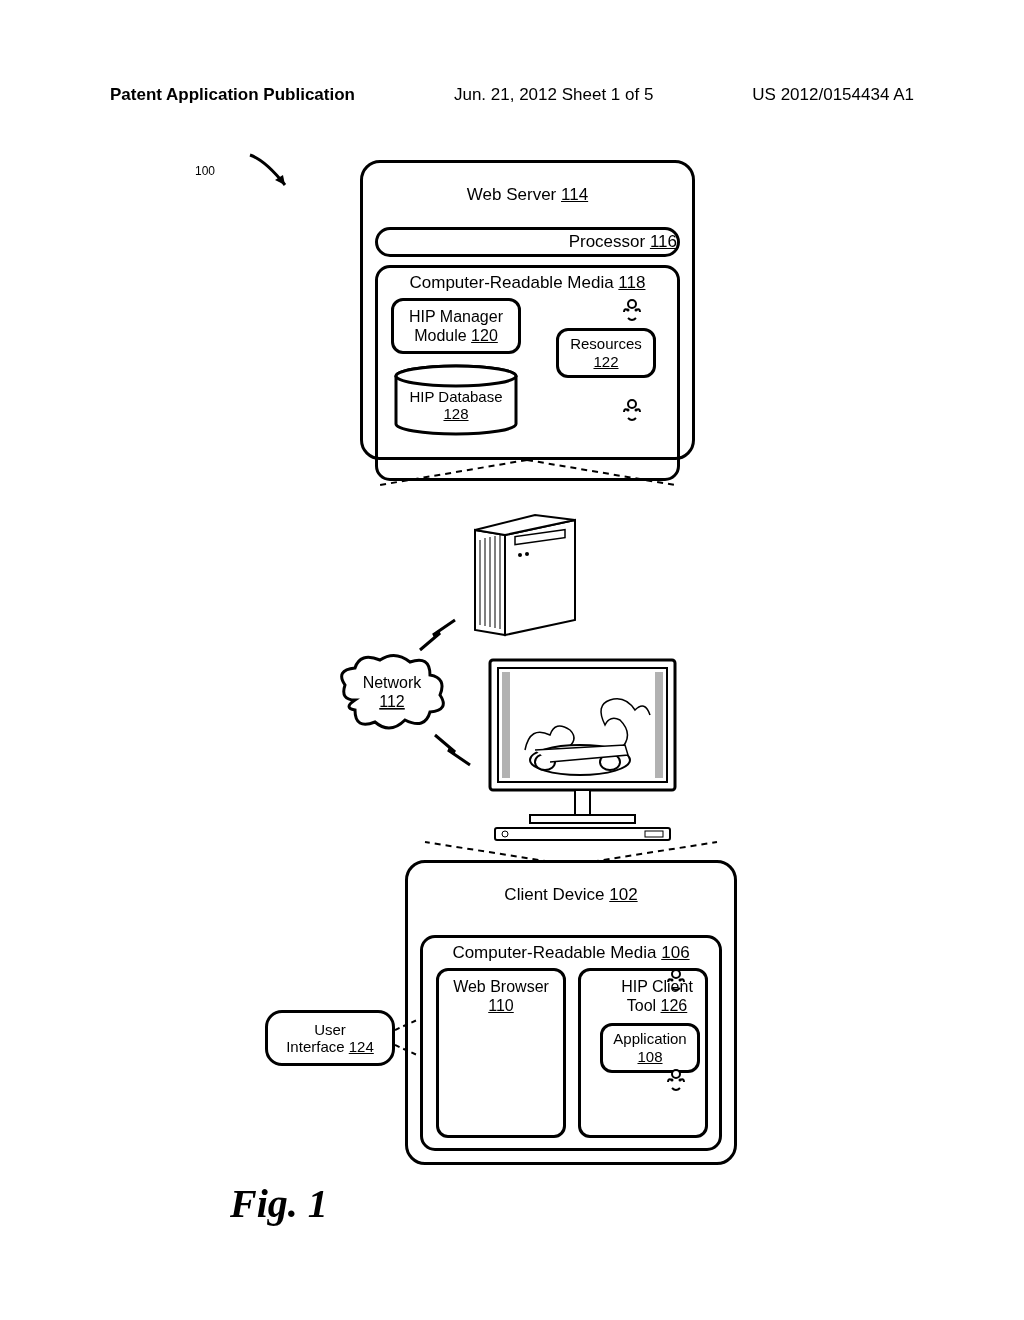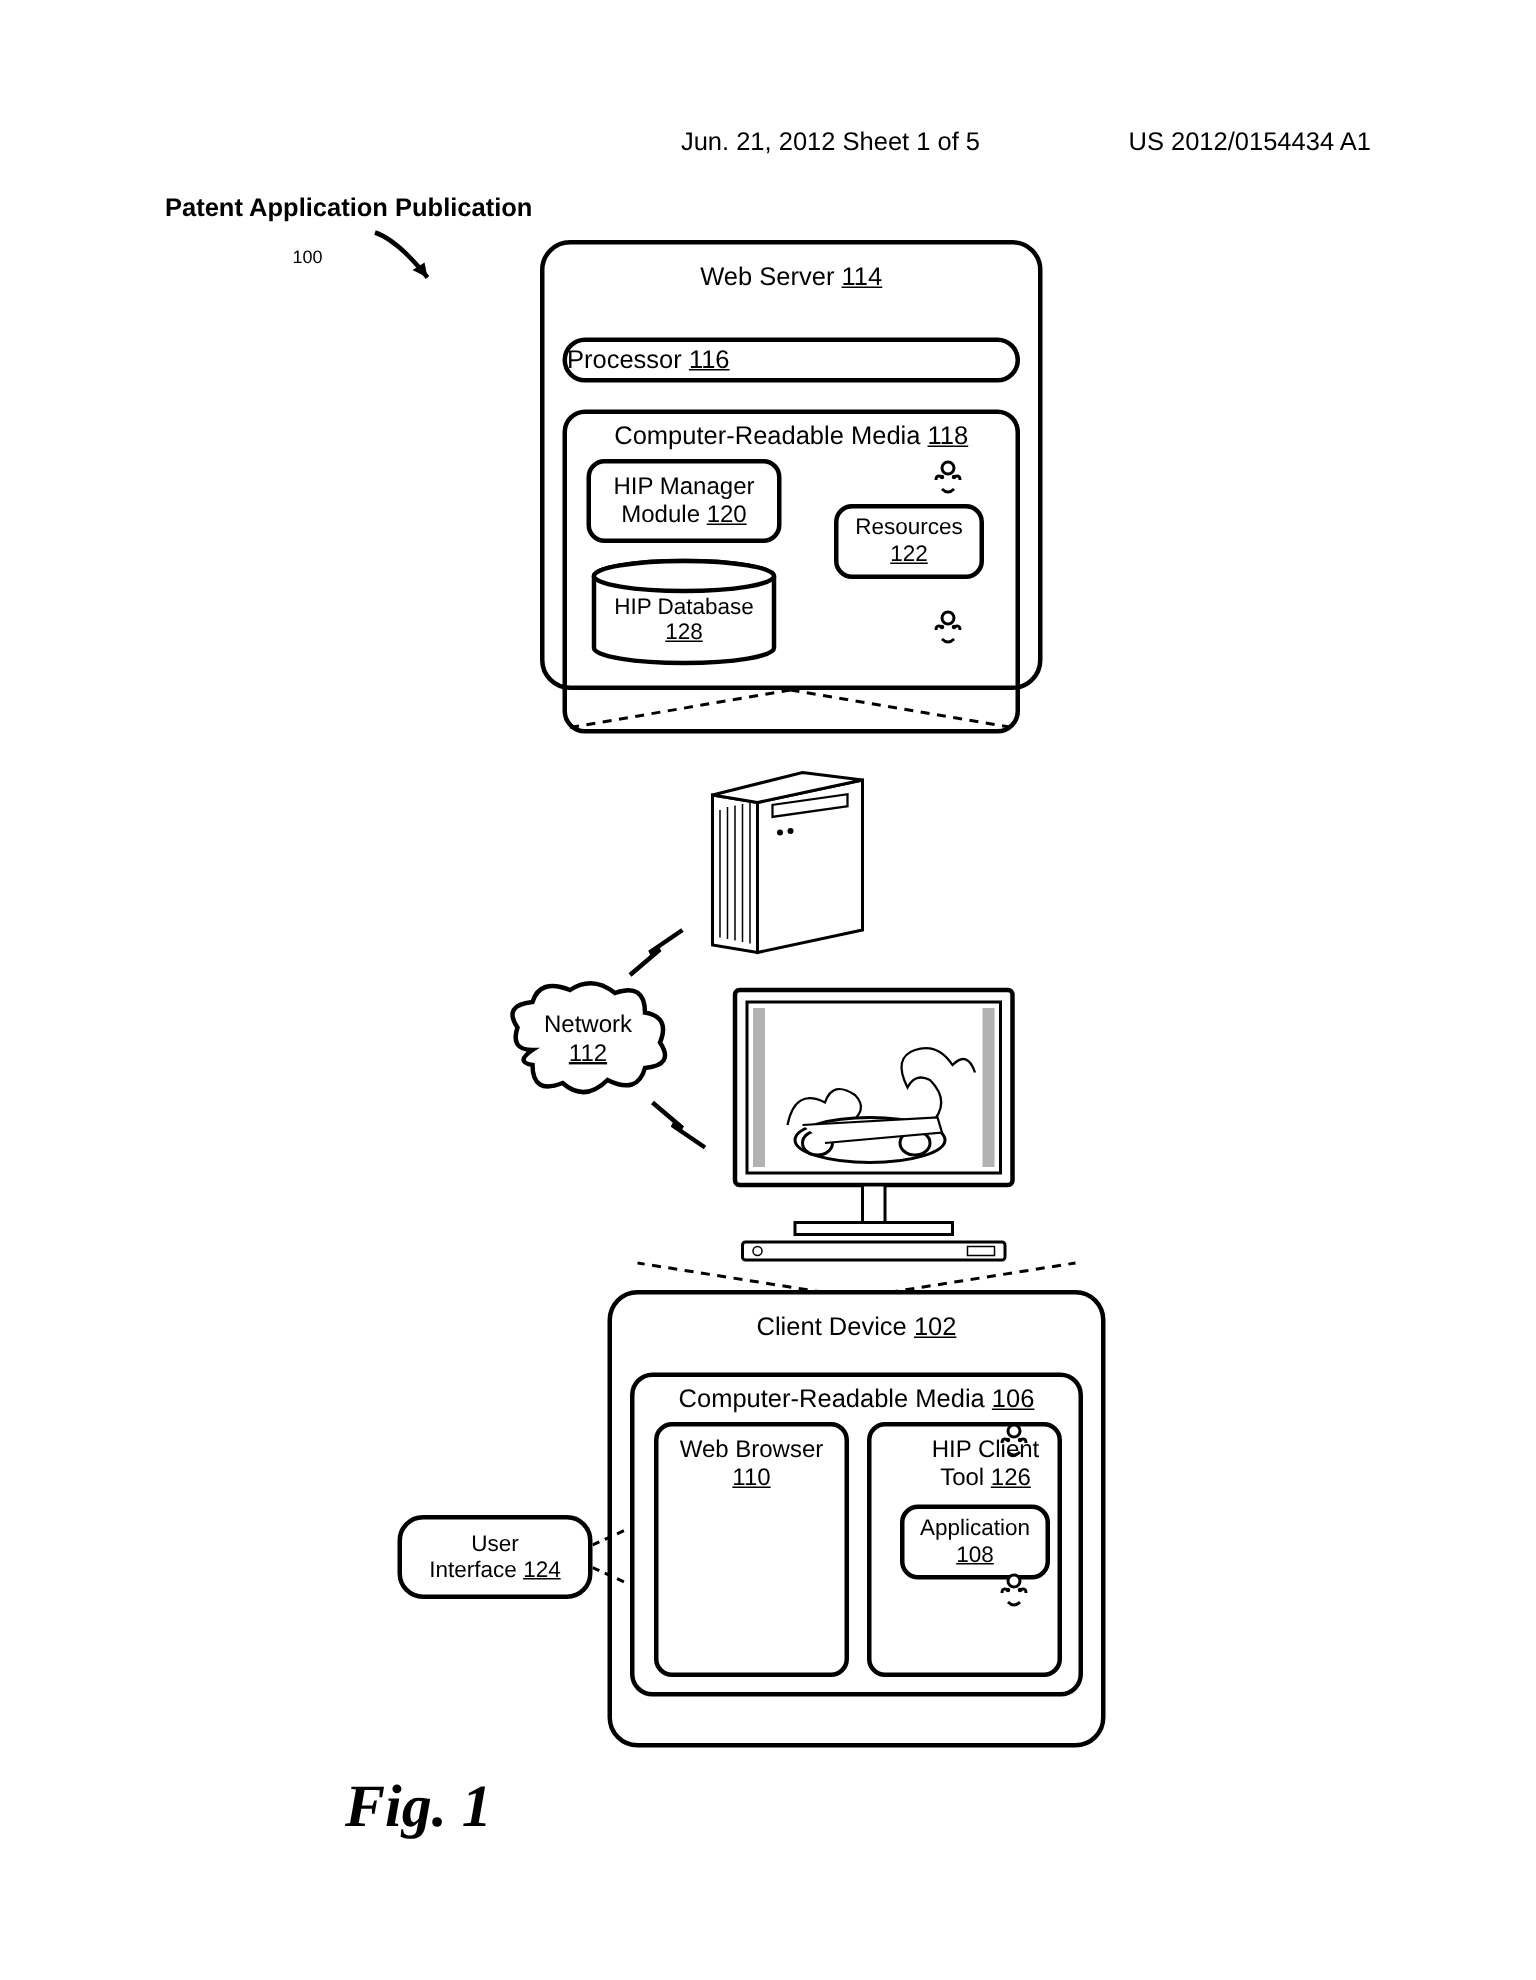--- a/index.html
+++ b/index.html
@@ -19,21 +19,20 @@
       top: 85px;
       left: 0;
       right: 0;
       display: flex;
       justify-content: space-between;
       padding: 0 110px;
       font-size: 17px;
     }
     .header-left {
       font-weight: bold;
-      margin-top: 44px;
     }
     .ref-num {
       position: absolute;
       top: 164px;
       left: 195px;
       font-size: 12px;
     }
     .arrow-100 {
       position: absolute;
       top: 150px;
@@ -45,31 +44,31 @@
       left: 360px;
       width: 335px;
       height: 300px;
       border: 3px solid black;
       border-radius: 20px;
       background: white;
     }
     .box-title {
       text-align: center;
       font-size: 17px;
-      padding: 12px 0;
+      padding: 22px 0;
     }
     .underline {
       text-decoration: underline;
     }
     .processor-box {
-      margin: 18px 12px;
+      margin: 0 12px;
       border: 3px solid black;
       border-radius: 15px;
       padding: 2px 0;
-      text-align: left;
+      text-align: right;
       font-size: 17px;
     }
     .media-box {
       margin: 8px 12px;
       border: 3px solid black;
       border-radius: 15px;
       padding: 5px;
       text-align: center;
       font-size: 17px;
     }

